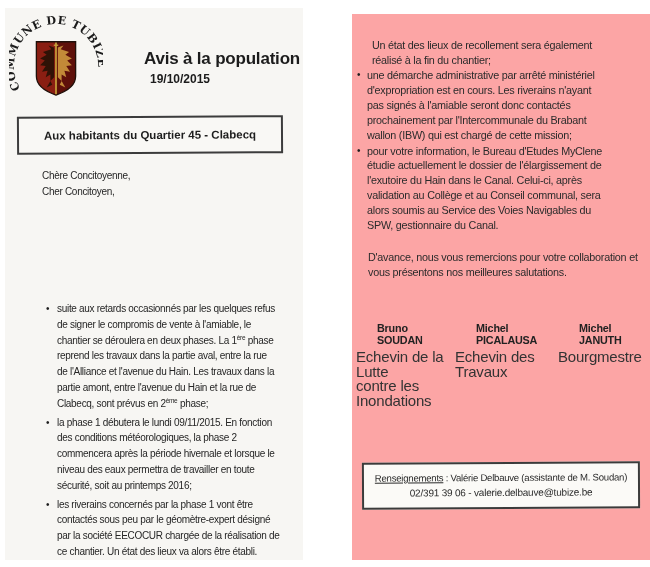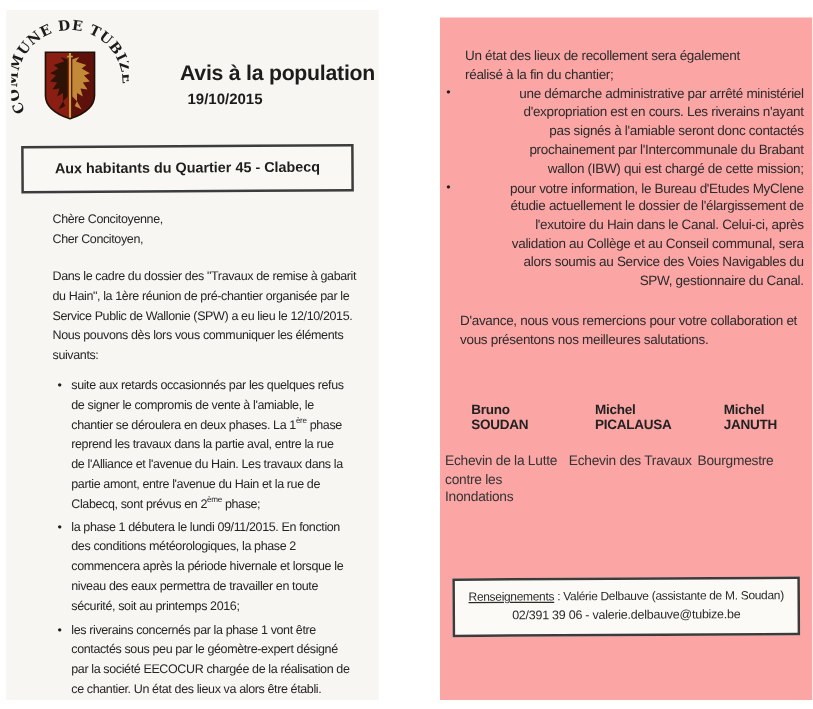--- a/index.html
+++ b/index.html
@@ -32,28 +32,28 @@
   .li .dot{flex:0 0 11px;font-size:10px;line-height:15.8px;color:#1e1e1e;}
   .li .txt{flex:1;}
   sup{font-size:6.5px;vertical-align:super;line-height:0;}
 
   
   .body-text-r{font-size:10.8px;letter-spacing:-0.25px;line-height:14.9px;white-space:pre-line;color:#2b2b2b;}
   .cont{position:absolute;left:20px;top:24px;width:270px;}
   .bullets-right{position:absolute;left:5px;top:54px;width:286px;}
   .li-r{display:flex;margin-bottom:1px;}
   .li-r .dot{flex:0 0 10px;font-size:10px;line-height:14.9px;color:#1e1e1e;}
-  .li-r .txt{flex:1;text-align:right;}
+  .li-r .txt{flex:1;}
   .closing{position:absolute;left:16px;top:236px;width:292px;}
   .signatures{position:absolute;left:4px;top:308px;width:292px;display:flex;}
   .sig-col1{width:99px;}
   .sig-col2{width:103px;}
   .sig-col3{flex:1;}
   .sig-name{font-size:10.8px;font-weight:bold;letter-spacing:-0.2px;color:#222;padding-left:21px;}
-  .sig-title{font-size:11px;letter-spacing:-0.2px;line-height:14.5px;margin-top:16px;white-space:pre-line;color:#333;}
+  .sig-title{font-size:15px;letter-spacing:-0.2px;line-height:14.5px;margin-top:4px;white-space:pre-line;color:#333;}
   .footer-box{
     position:absolute;left:10px;top:448px;width:270px;
     border:2px solid #3b3b3b;background:#fbfaf7;
     text-align:center;padding:8px 2px 9px;transform:rotate(-0.3deg);
   }
   .footer-line1{font-size:9.6px;letter-spacing:-0.25px;color:#2b2b2b;white-space:nowrap;}
   .footer-line1 .u{text-decoration:underline;}
   .footer-line2{font-size:10px;letter-spacing:-0.2px;color:#2b2b2b;margin-top:4px;}
 </style>
 </head>
@@ -86,25 +86,20 @@
     <div class="title-wrap">
       <div class="doc-title">Avis à la population</div>
       <div class="doc-date">19/10/2015</div>
     </div>
 
     <div class="banner">Aux habitants du Quartier 45 - Clabecq</div>
 
     <div class="greeting body-text">Chère Concitoyenne,
 Cher Concitoyen,</div>
 
-    <div class="intro body-text">Dans le cadre du dossier des "Travaux de remise à gabarit
-du Hain", la 1ère réunion de pré-chantier organisée par le
-Service Public de Wallonie (SPW) a eu lieu le 12/10/2015.
-Nous pouvons dès lors vous communiquer les éléments
-suivants:</div>
 
     <div class="bullets-left">
       <div class="li">
         <span class="dot">•</span>
         <span class="txt body-text"><span>suite aux retards occasionnés par les quelques refus
 de signer le compromis de vente à l'amiable, le
 chantier se déroulera en deux phases. La 1</span><sup>ère</sup><span> phase
 reprend les travaux dans la partie aval, entre la rue
 de l'Alliance et l'avenue du Hain. Les travaux dans la
 partie amont, entre l'avenue du Hain et la rue de

